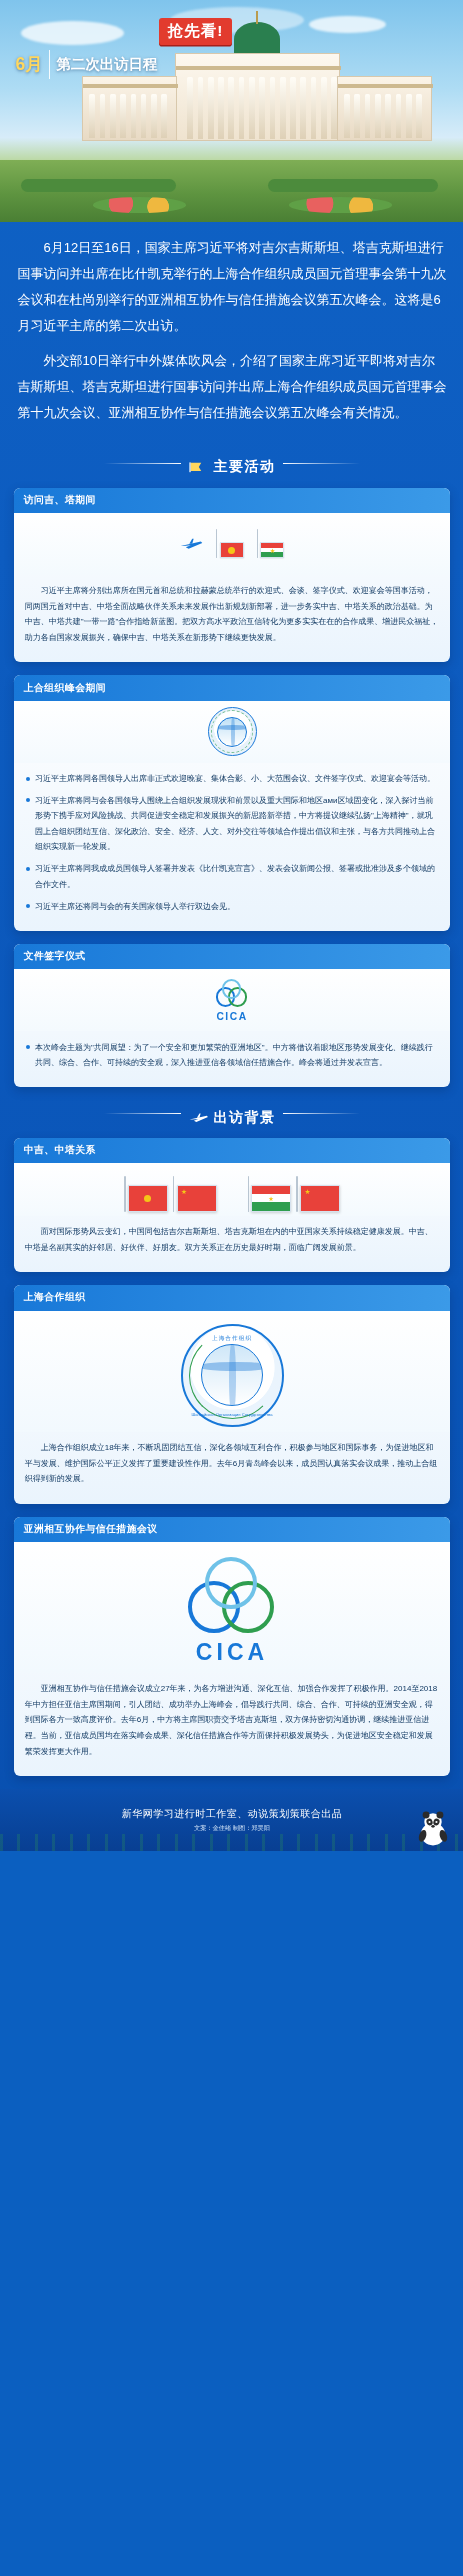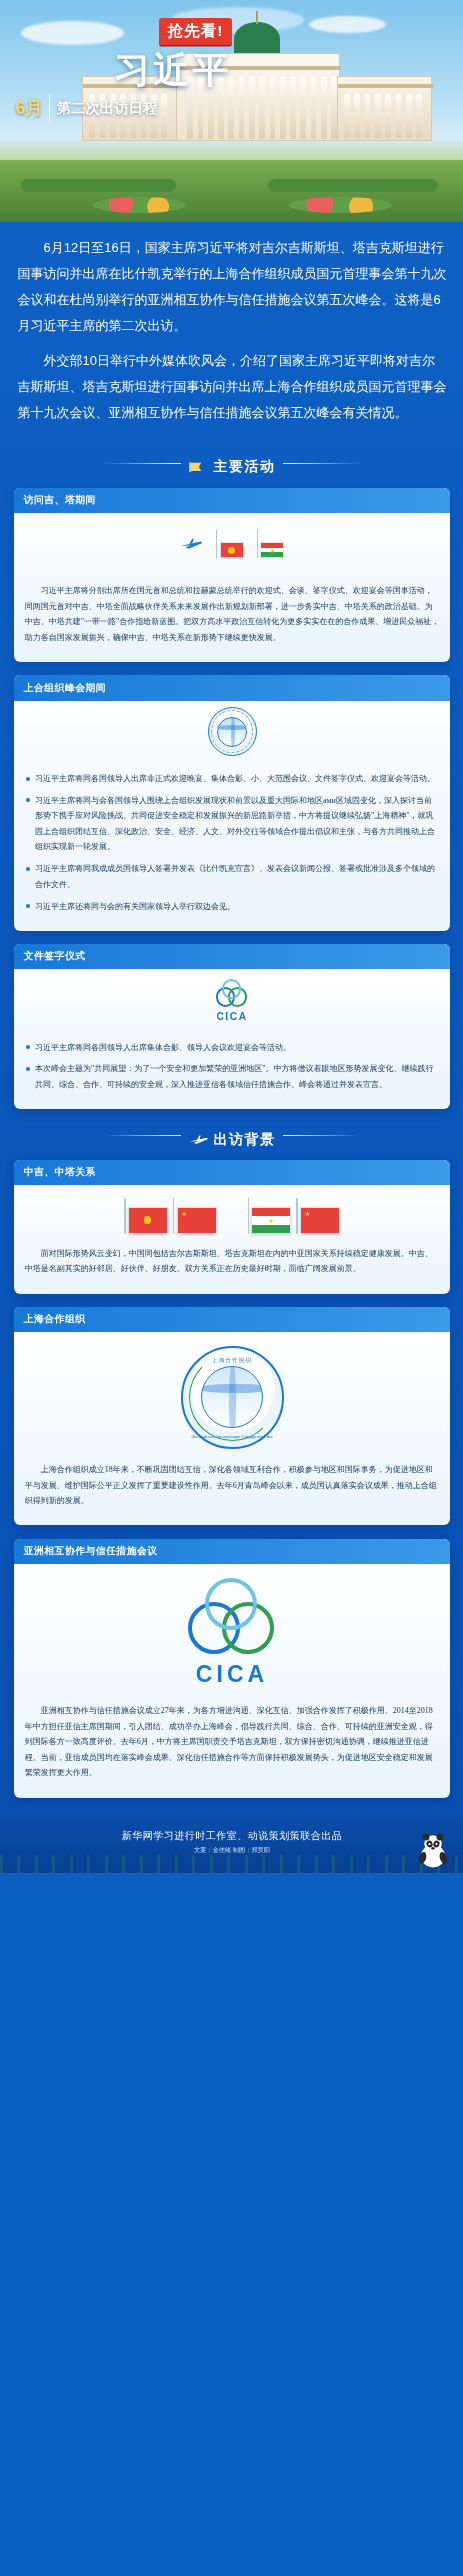--- a/index.html
+++ b/index.html
@@ -49,21 +49,21 @@
   .sec-title { display:flex; align-items:center; justify-content:center; gap:7.2px; margin:13.4px auto 11.3px auto; }
   .sec-rule { width:77px; height:1px; background:linear-gradient(90deg, rgba(255,255,255,0) 0%, #ffffff 100%); }
   .sec-rule.right { background:linear-gradient(90deg, #ffffff 0%, rgba(255,255,255,0) 100%); }
   .sec-label { display:flex; align-items:center; gap:5.2px; font-size:14px; font-weight:bold; color:#ffffff; letter-spacing:1.5px;margin-top:8px; }
   .sec-icon { width:19.6px; height:13.4px; color:#ffd75e; }
 
   
   .card { margin:0 14.4px 13.4px 14.4px; background:linear-gradient(180deg,#ffffff 0%, #eaf4fd 100%); border-radius:6.2px; overflow:hidden; box-shadow:0 3.1px 9.3px rgba(0,30,80,.25); }
   .card-head { background:linear-gradient(90deg,#1878d8 0%, #3b9ae8 100%); color:#fff; font-size:9.8px; font-weight:bold; padding:6.2px 9.3px; letter-spacing:0.5px; }
   .card-art { height:62px; display:flex; align-items:center; justify-content:center; gap:13.4px; background:linear-gradient(180deg,#ffffff 0%, #f4fafe 100%); }
-  .card-body { padding:8.2px 10.3px 10.3px 10.3px;font-family:Liberation Serif, serif; }
+  .card-body { padding:8.2px 10.3px 10.3px 10.3px; }
   .card-body p, .card-body li { color:#123a63; font-size:8px; line-height:1.95; margin:0 0 6.2px 0; }
   .card-body p.indent { text-indent:2em; }
   ul.dots { list-style:none; margin:0; padding:0; }
   ul.dots li { position:relative; padding-left:10.3px; }
   ul.dots li:before { content:""; position:absolute; left:1px; top:5.7px; width:4.1px; height:4.1px; border-radius:50%; background:#1878d8; }
 
   
   .plane { width:23px; height:15.5px; color:#1878d8; }
   .flag { width:24px; height:16px; border:0.5px solid #d6e2ee; box-shadow:0 0.5px 1.5px rgba(0,0,0,.15); }
   .flag-kg { background:#e8413a; position:relative; }
@@ -182,21 +182,20 @@
 
     <div class="greenstrip">
       <div class="hedge" style="left:20.6px; width:155px;"></div>
       <div class="hedge" style="left:268px; width:170px;"></div>
       <div class="flowerbed" style="left:93px; width:93px;"></div>
       <div class="flowerbed" style="left:289px; width:103px;"></div>
     </div>
 
     <div class="hero-title">
       <div class="badge-qiang">抢先看!</div>
-      <div class="name-xjp">习近平</div>
       <div class="sub-row">
         <div class="sub-month">6月</div>
         <div class="sub-div"></div>
         <div class="sub-text">第二次出访日程</div>
       </div>
     </div>
   </div>
 
   <div class="intro">
     <p>6月12日至16日，国家主席习近平将对吉尔吉斯斯坦、塔吉克斯坦进行国事访问并出席在比什凯克举行的上海合作组织成员国元首理事会第十九次会议和在杜尚别举行的亚洲相互协作与信任措施会议第五次峰会。这将是6月习近平主席的第二次出访。</p>
@@ -261,21 +260,20 @@
         <div class="cica-rings">
             <i></i>
             <i></i>
             <i></i>
           </div>
         <div class="cica-word">CICA</div>
       </div>
     </div>
     <div class="card-body">
       <ul class="dots">
-        <li>习近平主席将同各国领导人出席集体合影、领导人会议欢迎宴会等活动。</li>
         <li>本次峰会主题为"共同展望：为了一个安全和更加繁荣的亚洲地区"。中方将借议着眼地区形势发展变化、继续践行共同、综合、合作、可持续的安全观，深入推进亚信各领域信任措施合作。峰会将通过并发表宣言。</li>
       </ul>
     </div>
   </div>
 
   <div class="sec-title">
     <div class="sec-rule"></div>
     <div class="sec-label">
       <svg class="sec-icon" viewBox="0 0 64 40">
         <path d="M2 26 L58 14 L62 18 L24 34 L16 30 L30 24 L10 26 Z" fill="#ffffff"></path>

